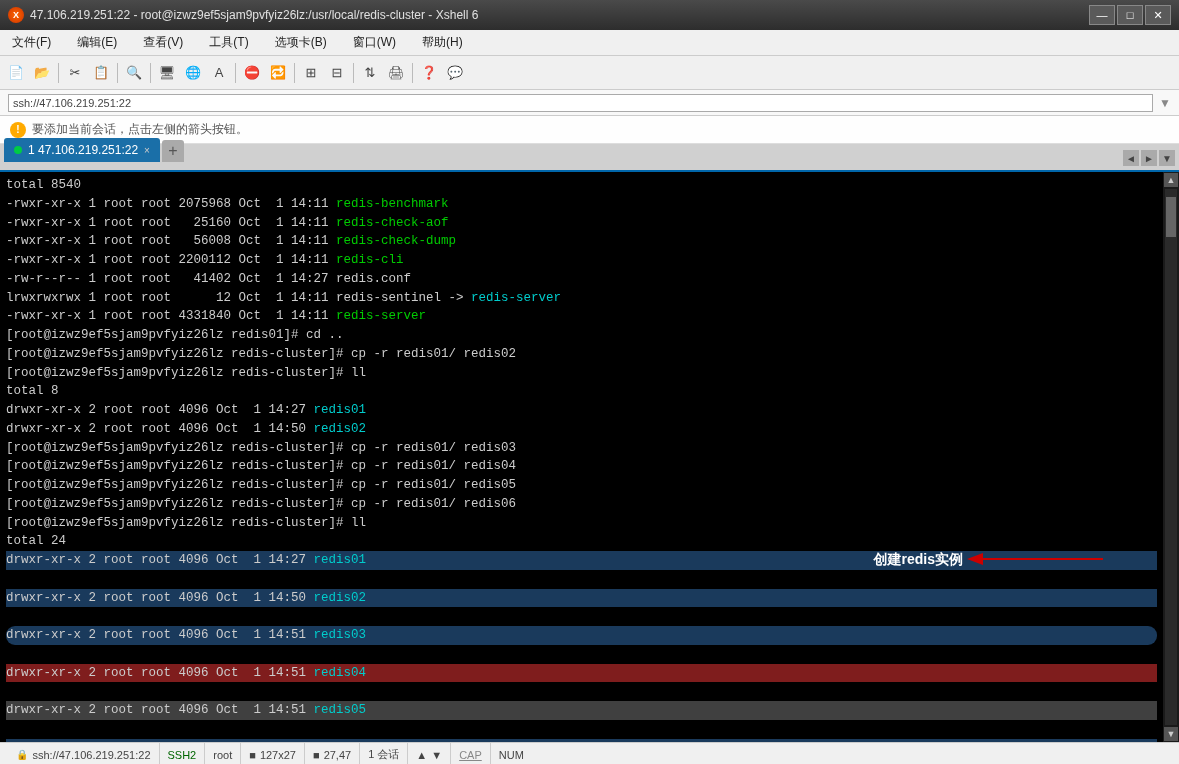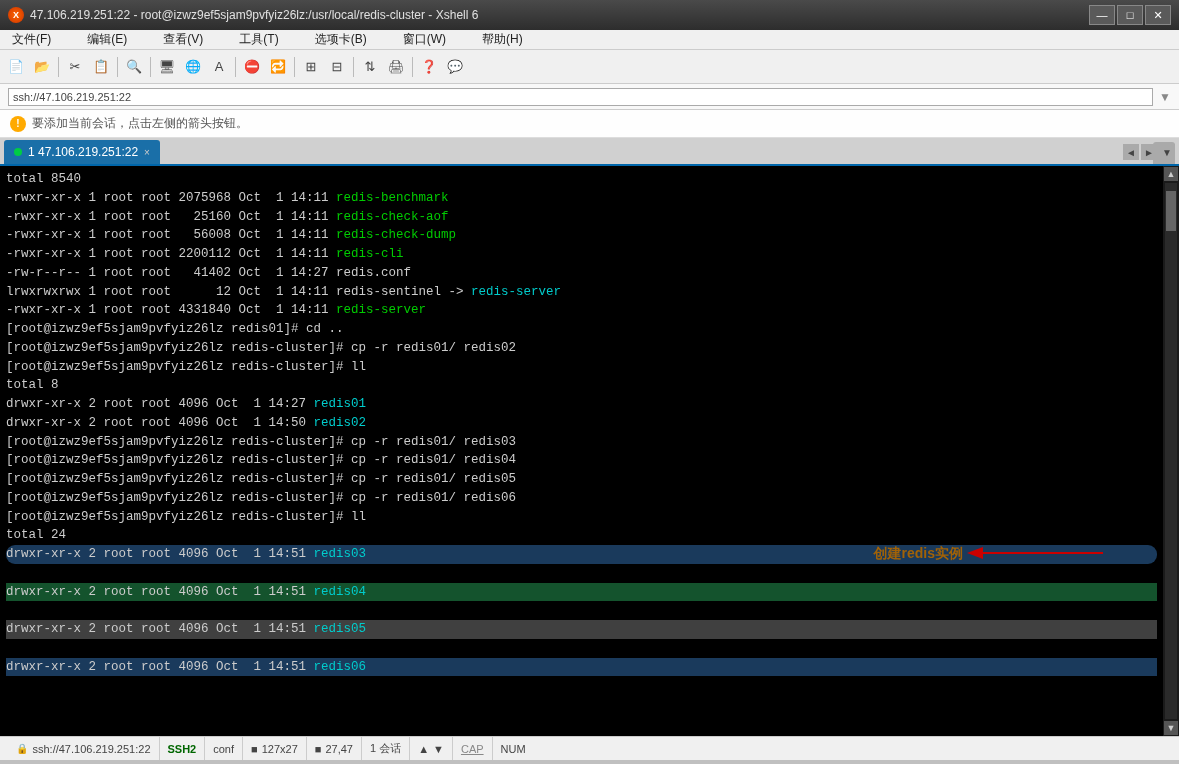--- a/index.html
+++ b/index.html
@@ -56,27 +56,27 @@
       color: white;
       font-size: 11px;
       cursor: pointer;
       display: flex;
       align-items: center;
       justify-content: center;
     }
 
     
     .menu-bar {
-      height: 20px;
+      height: 26px;
       background: #f0f0f0;
       display: flex;
       align-items: center;
       padding: 0 4px;
       border-bottom: 1px solid #ccc;
-      gap: 20px;
+      gap: 10px;
     }
     .menu-item {
       padding: 2px 8px;
       font-size: 12px;
       cursor: pointer;
       color: #222;
     }
 
     
     .toolbar {
@@ -156,25 +156,24 @@
       font-size: 10px;
       font-weight: bold;
     }
 
     
     .tab-bar {
       height: 28px;
       background: #d0d0d0;
       display: flex;
       align-items: flex-end;
-      padding: 0 4px;
+      padding: 8px 4px;
       gap: 2px;
       border-bottom: 2px solid #0066aa;
       position: relative;
-      justify-content: space-between;
     }
     .tab {
       display: flex;
       align-items: center;
       height: 24px;
       padding: 0 10px;
       background: #1a6fa8;
       color: white;
       font-size: 12px;
       cursor: pointer;
@@ -308,21 +307,21 @@
       border-right: 1px solid #ccc;
       height: 100%;
       gap: 4px;
     }
     .status-section:last-child { border-right: none; }
     .status-icon-ssh {
       color: #0066cc;
       font-weight: bold;
       font-size: 10px;
     }
-    .status-green { color: #006600; font-weight: bold; }
+    .status-green { color: #006600; font-weight: normal; }
     @keyframes blink {
       50% { opacity: 0; }
     }
   </style>
 </head>
 <body>
 
 <div class="title-bar">
   <div class="title-bar-left">
     <div class="title-icon">X</div>
@@ -410,29 +409,31 @@
 <span>[root@izwz9ef5sjam9pvfyiz26lz redis-cluster]# ll</span>
 <span>total 8</span>
 <span>drwxr-xr-x 2 root root 4096 Oct  1 14:27 <span class="term-cyan">redis01</span></span>
 <span>drwxr-xr-x 2 root root 4096 Oct  1 14:50 <span class="term-cyan">redis02</span></span>
 <span>[root@izwz9ef5sjam9pvfyiz26lz redis-cluster]# cp -r redis01/ redis03</span>
 <span>[root@izwz9ef5sjam9pvfyiz26lz redis-cluster]# cp -r redis01/ redis04</span>
 <span>[root@izwz9ef5sjam9pvfyiz26lz redis-cluster]# cp -r redis01/ redis05</span>
 <span>[root@izwz9ef5sjam9pvfyiz26lz redis-cluster]# cp -r redis01/ redis06</span>
 <span>[root@izwz9ef5sjam9pvfyiz26lz redis-cluster]# ll</span>
 <span>total 24</span>
+<span style="background:#1a3a5c; display:block;">drwxr-xr-x 2 root root 4096 Oct  1 14:27 <span class="term-cyan">redis01</span></span>
+<span style="background:#1a3a5c; display:block;">drwxr-xr-x 2 root root 4096 Oct  1 14:50 <span class="term-cyan">redis02</span></span>
 <span style="background:#1a3a5c; display:block;border-radius:9px;">drwxr-xr-x 2 root root 4096 Oct  1 14:51 <span class="term-cyan">redis03</span></span>
-<span style="background:#14532d; display:block;font-family:Liberation Mono, monospace;">drwxr-xr-x 2 root root 4096 Oct  1 14:51 <span class="term-cyan">redis04</span></span>
+<span style="background:#7f1d1d; display:block;font-family:Liberation Mono, monospace;">drwxr-xr-x 2 root root 4096 Oct  1 14:51 <span class="term-cyan">redis04</span></span>
 <span style="background:#404040; display:block;">drwxr-xr-x 2 root root 4096 Oct  1 14:51 <span class="term-cyan">redis05</span></span>
 <span style="background:#1a3a5c; display:block;">drwxr-xr-x 2 root root 4096 Oct  1 14:51 <span class="term-cyan">redis06</span></span>
 
 </pre>
 
     <div style="position:absolute; top: 372px; right: 60px; display:flex; align-items:center; gap:0;">
-      <span style="color:#a16207; font-size:14px; font-family:'Microsoft YaHei',sans-serif; font-weight:bold; white-space:nowrap; margin-right:10px;">创建redis实例</span>
+      <span style="color:#ffffff; font-size:14px; font-family:'Microsoft YaHei',sans-serif; font-weight:bold; white-space:nowrap; margin-right:10px;">创建redis实例</span>
 
       <svg width="130" height="30" style="overflow:visible;">
         <defs>
           <marker id="arrowhead" markerWidth="8" markerHeight="6" refX="0" refY="3" orient="auto">
             <polygon points="0 0, 8 3, 0 6" fill="#cc0000"></polygon>
           </marker>
         </defs>
         <line x1="130" y1="15" x2="10" y2="15" stroke="#cc0000" stroke-width="2" marker-end="url(#arrowhead)"></line>
       </svg>
     </div>
@@ -449,21 +450,21 @@
 
 <div class="status-bar">
   <div class="status-section">
     <span class="status-icon-ssh">🔒</span>
     <span>ssh://47.106.219.251:22</span>
   </div>
   <div class="status-section">
     <span class="status-green">SSH2</span>
   </div>
   <div class="status-section">
-    <span>conf</span>
+    <span>root</span>
   </div>
   <div class="status-section">
     <span>■</span>
     <span>127x27</span>
   </div>
   <div class="status-section">
     <span>■</span>
     <span>27,47</span>
   </div>
   <div class="status-section">

